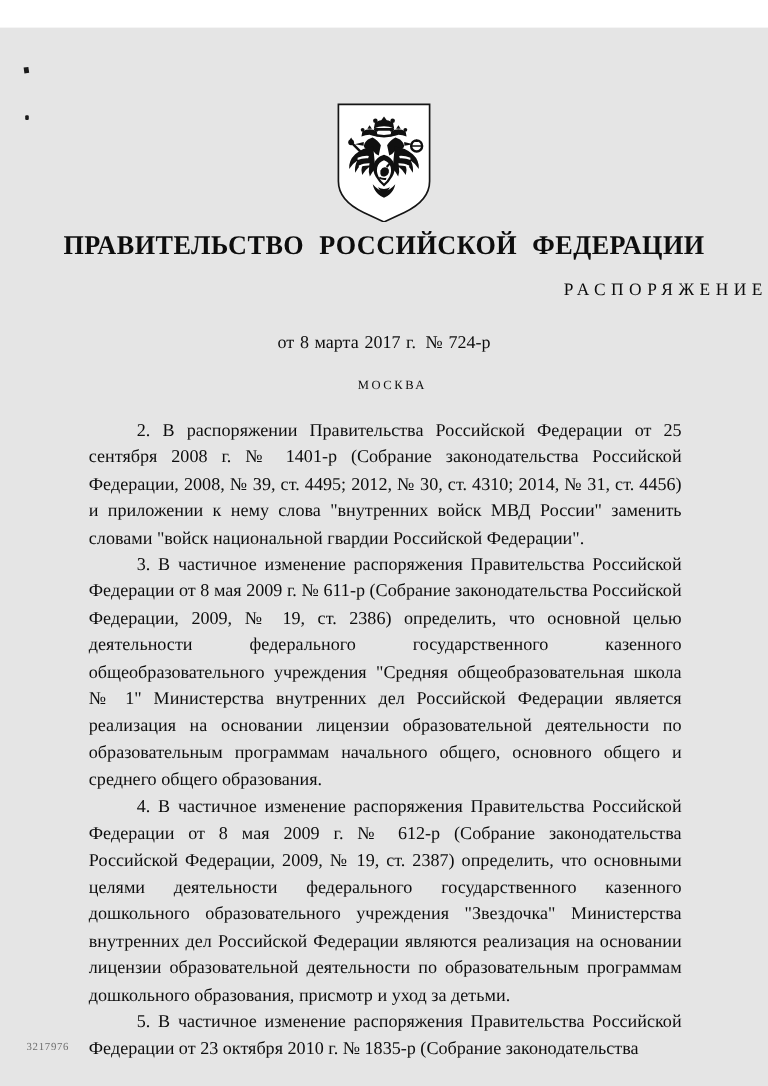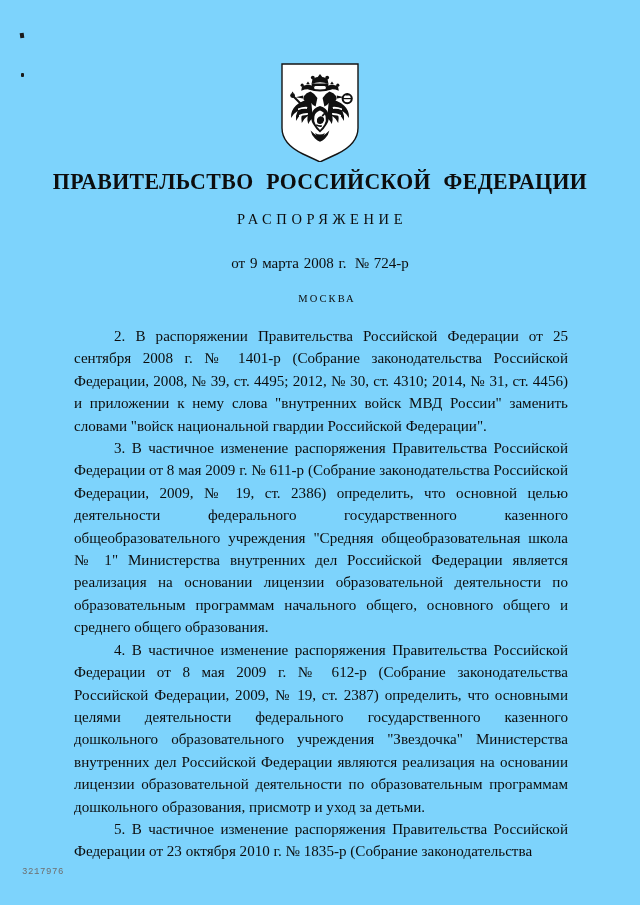--- a/index.html
+++ b/index.html
@@ -13,21 +13,22 @@
     position: relative;
     overflow: hidden;
     font-family: "Liberation Serif", "DejaVu Serif", serif;
     color: #0d0d0d;
     -webkit-font-smoothing: antialiased;
   }
 
   .page {
     position: absolute;
     inset: 0;
-    background: #7dd3fc;
+    background: #e5e5e5;
+    margin-top: 23px;
   }
 
   
   .margin-mark {
     position: absolute;
     background: #1a1a1a;
   }
   .margin-mark-a {
     left: 20px;
     top: 33px;
@@ -74,20 +75,21 @@
     line-height: 1.1;
     margin: 0;
     transform: scaleX(0.97);
   }
   .doc-subtitle {
     font-size: 14.5px;
     letter-spacing: 4.6px;
     margin: 16px 0 0 0;
     padding-left: 4px;
     font-weight: normal;
+    text-align: right;
   }
   .doc-dateline {
     font-size: 15px;
     margin: 27px 0 0 0;
     word-spacing: 1px;
   }
   .doc-dateline .num-sep {
     display: inline-block;
     width: 8px;
   }
@@ -115,21 +117,21 @@
   }
 
   
   .footer-code {
     position: absolute;
     left: 22px;
     bottom: 28px;
     font-size: 9px;
     color: #6e6e6e;
     letter-spacing: 0.6px;
-    font-family: Liberation Mono, monospace;
+    font-family: Liberation Serif, serif;
   }
 </style>
 </head>
 <body>
 
 <div class="page">
 
   <div class="margin-mark margin-mark-a"></div>
   <div class="margin-mark margin-mark-b"></div>
 
@@ -188,21 +190,21 @@
         <path d="M38 71 q5 3 10 0 q-2 4.2 -5 6 q-3 -1.8 -5 -6 Z"></path>
         <path d="M33.6 68.6 q4 4.6 9.4 6.6 q5.4 -2 9.4 -6.6 q-1 5 -4.4 8 q-2.4 2.2 -5 3.2 q-2.6 -1 -5 -3.2 q-3.4 -3 -4.4 -8 Z"></path>
       </g>
     </svg>
   </div>
 
   <div class="header">
     <h1 class="doc-title">ПРАВИТЕЛЬСТВО РОССИЙСКОЙ ФЕДЕРАЦИИ</h1>
     <div class="doc-subtitle">РАСПОРЯЖЕНИЕ</div>
     <div class="doc-dateline">
-      <span>от 9 марта 2008 г.</span><span class="num-sep"></span><span>№ 724-р</span>
+      <span>от 8 марта 2017 г.</span><span class="num-sep"></span><span>№ 724-р</span>
     </div>
     <div class="doc-city">МОСКВА</div>
   </div>
 
   <div class="body-text">
     <p>2. В распоряжении Правительства Российской Федерации от 25 сентября 2008 г. № 1401-р (Собрание законодательства Российской Федерации, 2008, № 39, ст. 4495; 2012, № 30, ст. 4310; 2014, № 31, ст. 4456) и приложении к нему слова "внутренних войск МВД России" заменить словами "войск национальной гвардии Российской Федерации".</p>
     <p>3. В частичное изменение распоряжения Правительства Российской Федерации от 8 мая 2009 г. № 611-р (Собрание законодательства Российской Федерации, 2009, № 19, ст. 2386) определить, что основной целью деятельности федерального государственного казенного общеобразовательного учреждения "Средняя общеобразовательная школа № 1" Министерства внутренних дел Российской Федерации является реализация на основании лицензии образовательной деятельности по образовательным программам начального общего, основного общего и среднего общего образования.</p>
     <p>4. В частичное изменение распоряжения Правительства Российской Федерации от 8 мая 2009 г. № 612-р (Собрание законодательства Российской Федерации, 2009, № 19, ст. 2387) определить, что основными целями деятельности федерального государственного казенного дошкольного образовательного учреждения "Звездочка" Министерства внутренних дел Российской Федерации являются реализация на основании лицензии образовательной деятельности по образовательным программам дошкольного образования, присмотр и уход за детьми.</p>
     <p>5. В частичное изменение распоряжения Правительства Российской Федерации от 23 октября 2010 г. № 1835-р (Собрание законодательства</p>
   </div>

